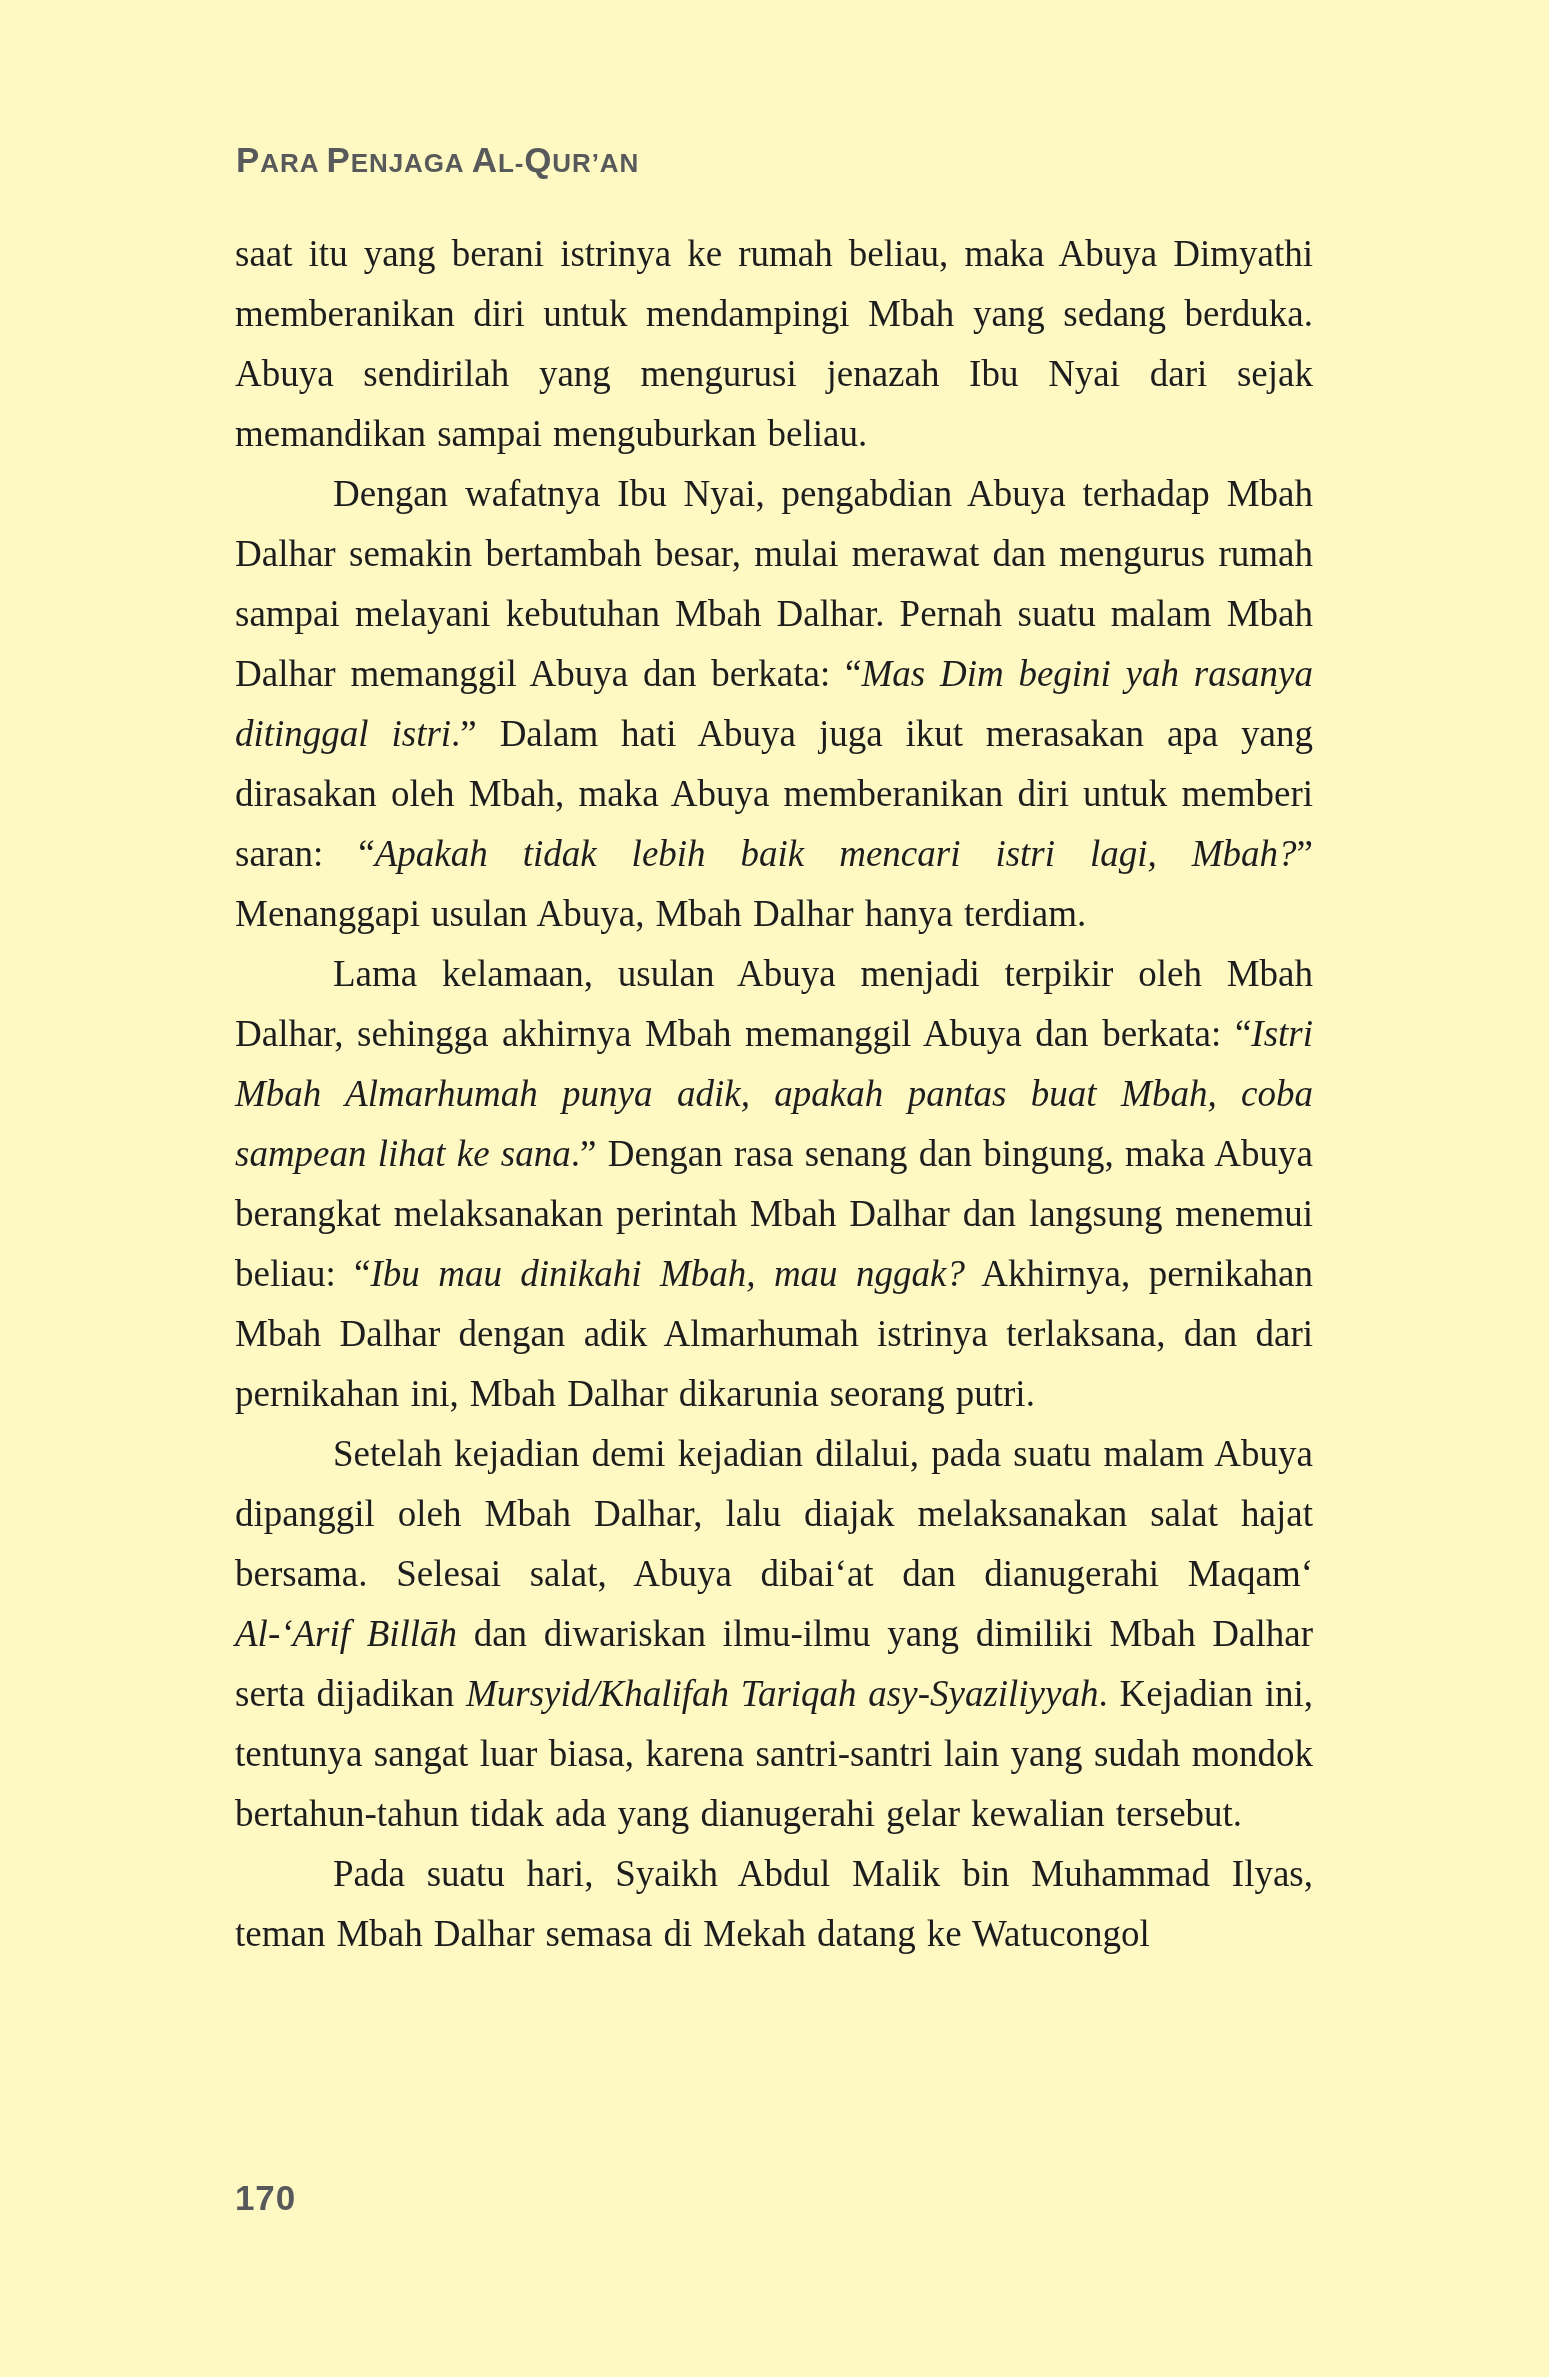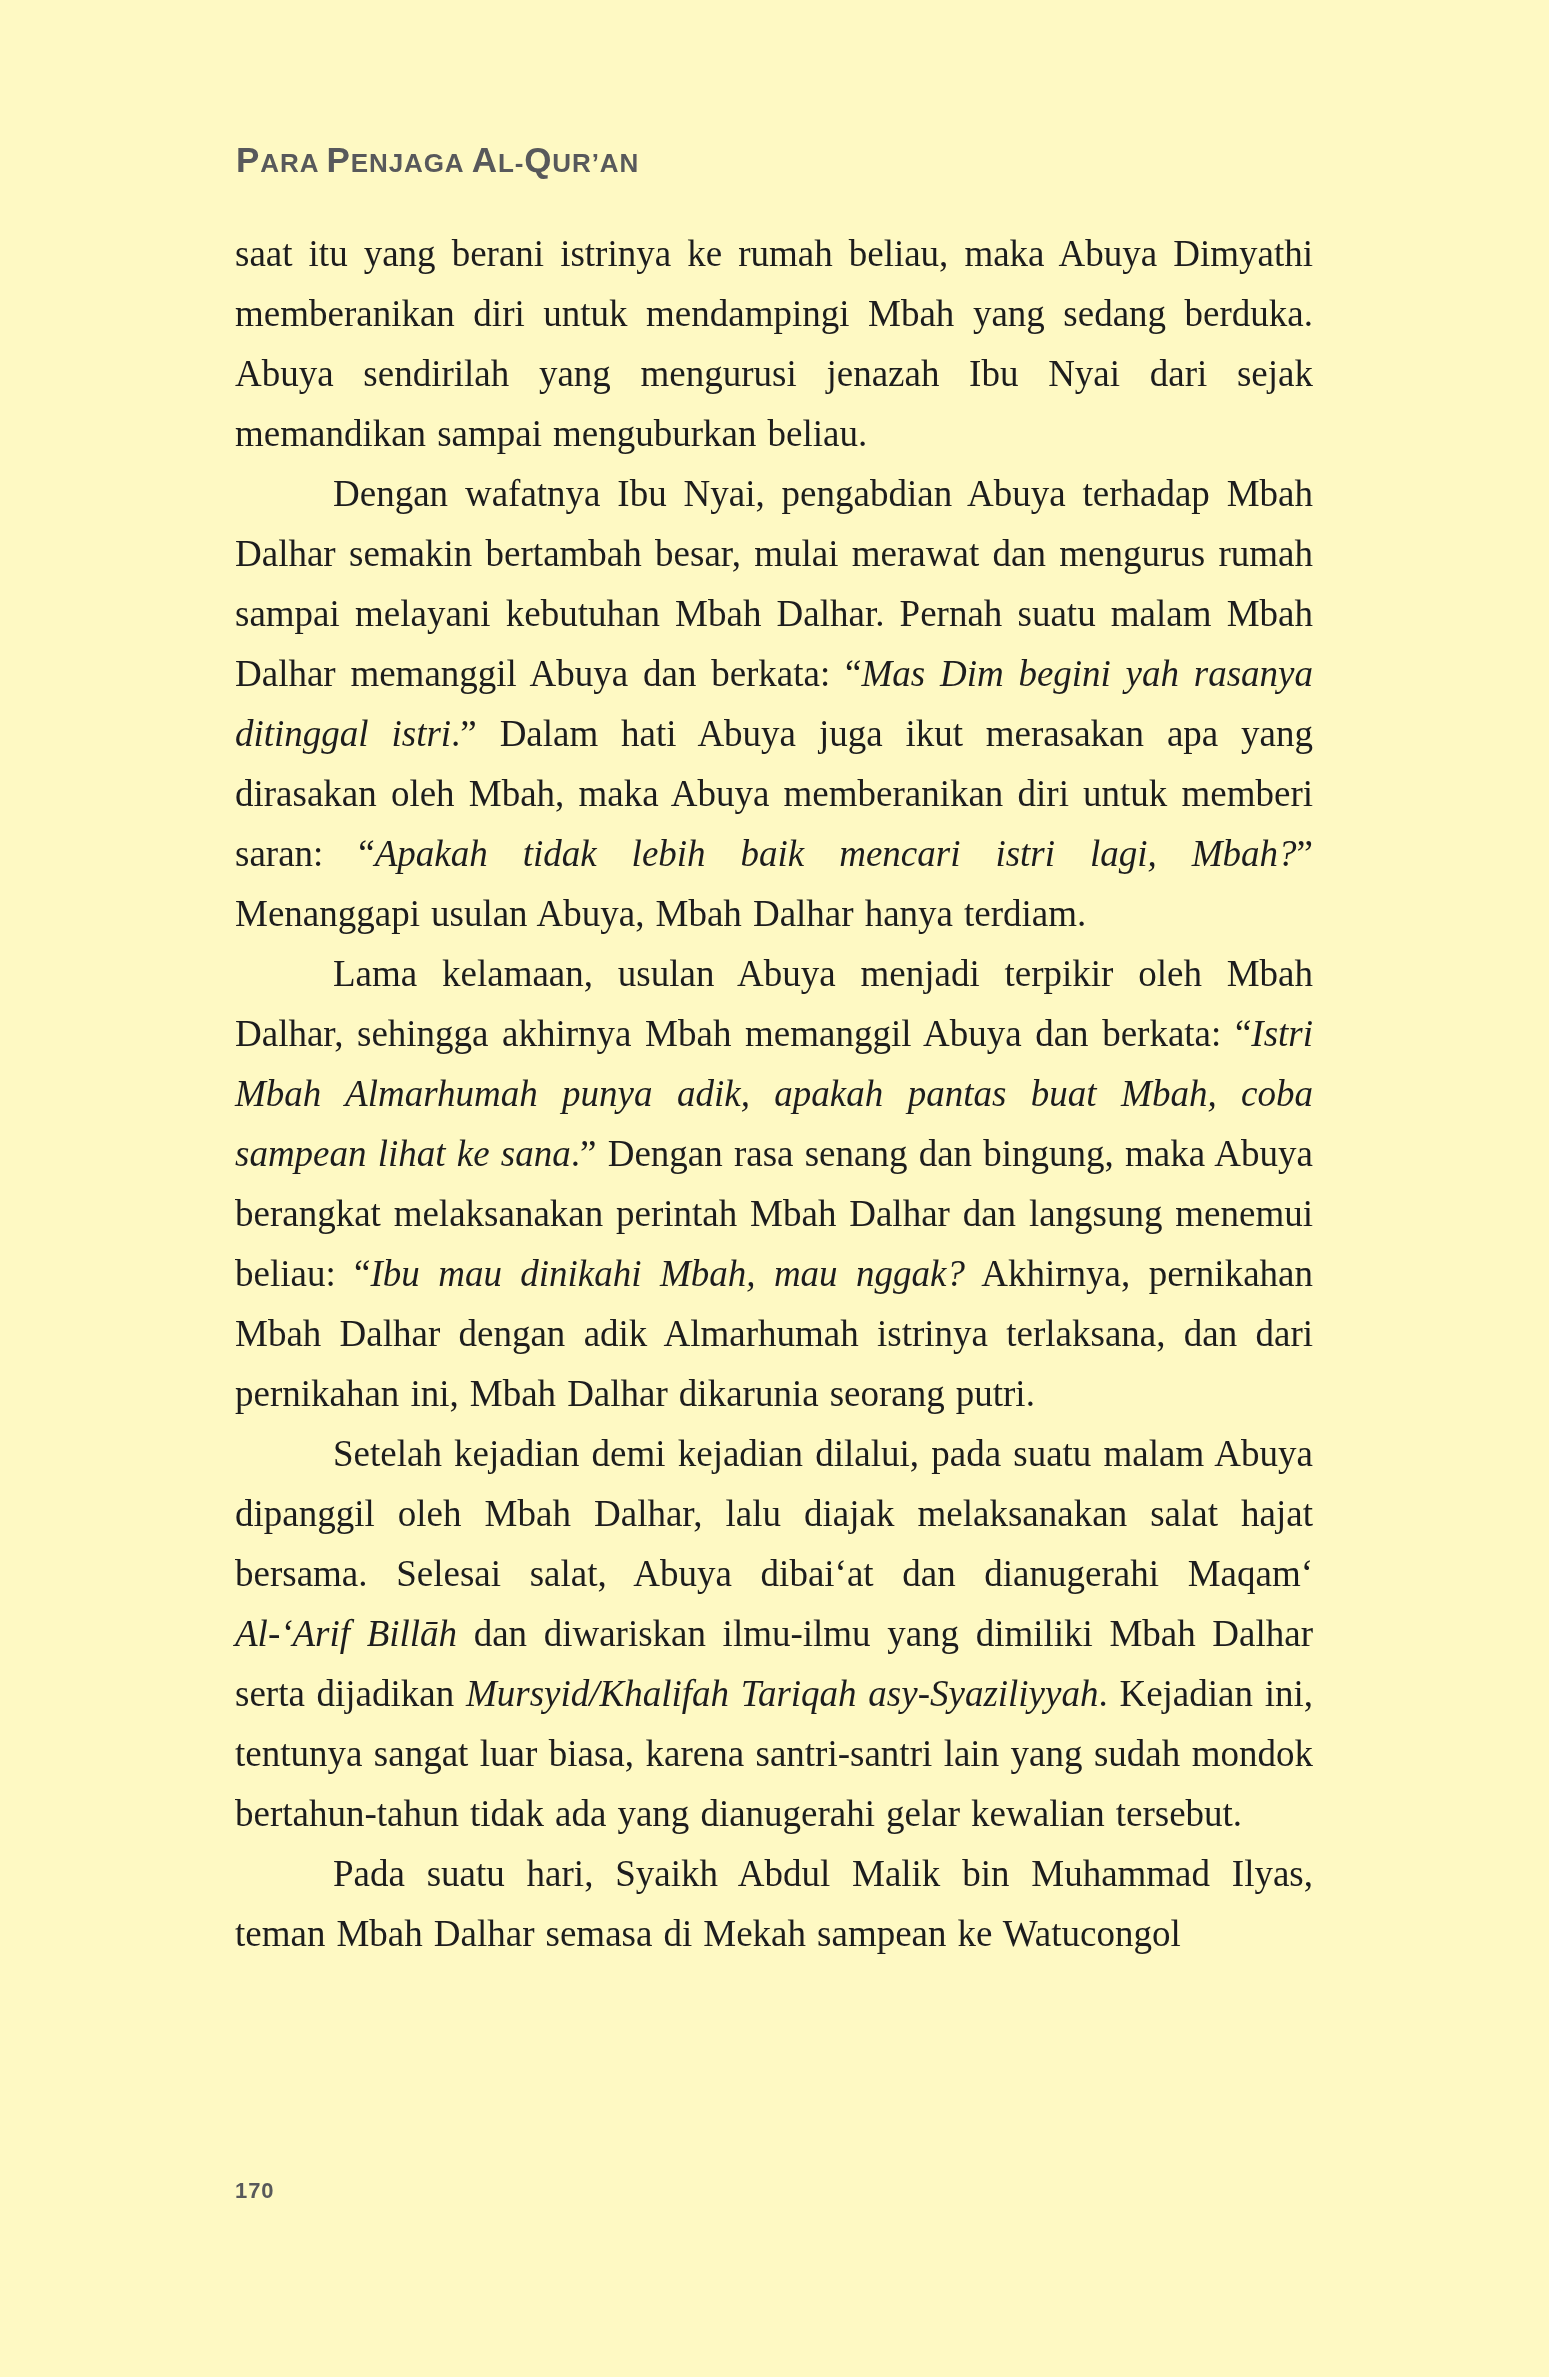--- a/index.html
+++ b/index.html
@@ -47,34 +47,34 @@
   }
   .seg-italic {
     font-style: italic;
   }
   .page-number {
     position: absolute;
     left: 235px;
     top: 2178px;
     font-family: "Liberation Sans", "DejaVu Sans", sans-serif;
     font-weight: 700;
-    font-size: 22px;
+    font-size: 35px;
     color: #58595b;
     letter-spacing: 0.9px;
   }
 </style>
 </head>
 <body>
 
 <div class="page">
   <div class="running-header">
     <span id="header-title"><span class="hc-big">P</span><span class="hc-small">A</span><span class="hc-small">R</span><span class="hc-small">A</span><span class="hc-small"> </span><span class="hc-big">P</span><span class="hc-small">E</span><span class="hc-small">N</span><span class="hc-small">J</span><span class="hc-small">A</span><span class="hc-small">G</span><span class="hc-small">A</span><span class="hc-small"> </span><span class="hc-big">A</span><span class="hc-small">L</span><span class="hc-small">-</span><span class="hc-big">Q</span><span class="hc-small">U</span><span class="hc-small">R</span><span class="hc-small">’</span><span class="hc-small">A</span><span class="hc-small">N</span></span>
   </div>
   <div class="body-text" id="body-text">
       <p class=""><span class="seg-normal">saat itu yang berani istrinya ke rumah beliau, maka Abuya Dimyathi memberanikan diri untuk mendampingi Mbah yang sedang berduka. Abuya sendirilah yang mengurusi jenazah Ibu Nyai dari sejak memandikan sampai menguburkan beliau.</span></p>
       <p class="indent"><span class="seg-normal">Dengan wafatnya Ibu Nyai, pengabdian Abuya terhadap Mbah Dalhar semakin bertambah besar, mulai merawat dan mengurus rumah sampai melayani kebutuhan Mbah Dalhar. Pernah suatu malam Mbah Dalhar memanggil Abuya dan berkata: “</span><span class="seg-italic">Mas Dim begini yah rasanya ditinggal istri</span><span class="seg-normal">.” Dalam hati Abuya juga ikut merasakan apa yang dirasakan oleh Mbah, maka Abuya memberanikan diri untuk memberi saran: “</span><span class="seg-italic">Apakah tidak lebih baik mencari istri lagi, Mbah?</span><span class="seg-normal">” Menanggapi usulan Abuya, Mbah Dalhar hanya terdiam.</span></p>
       <p class="indent"><span class="seg-normal">Lama kelamaan, usulan Abuya menjadi terpikir oleh Mbah Dalhar, sehingga akhirnya Mbah memanggil Abuya dan berkata: “</span><span class="seg-italic">Istri Mbah Almarhumah punya adik, apakah pantas buat Mbah, coba sampean lihat ke sana</span><span class="seg-normal">.” Dengan rasa senang dan bingung, maka Abuya berangkat melaksanakan perintah Mbah Dalhar dan langsung menemui beliau: “</span><span class="seg-italic">Ibu mau dinikahi Mbah, mau nggak?</span><span class="seg-normal"> Akhirnya, pernikahan Mbah Dalhar dengan adik Almarhumah istrinya terlaksana, dan dari pernikahan ini, Mbah Dalhar dikarunia seorang putri.</span></p>
       <p class="indent"><span class="seg-normal">Setelah kejadian demi kejadian dilalui, pada suatu malam Abuya dipanggil oleh Mbah Dalhar, lalu diajak melaksanakan salat hajat bersama. Selesai salat, Abuya dibai‘at dan dianugerahi Maqam‘ </span><span class="seg-italic">Al-‘Arif Billāh</span><span class="seg-normal"> dan diwariskan ilmu-ilmu yang dimiliki Mbah Dalhar serta dijadikan </span><span class="seg-italic">Mursyid/Khalifah Tariqah asy-Syaziliyyah</span><span class="seg-normal">. Kejadian ini, tentunya sangat luar biasa, karena santri-santri lain yang sudah mondok bertahun-tahun tidak ada yang dianugerahi gelar kewalian tersebut.</span></p>
-      <p class="indent"><span class="seg-normal">Pada suatu hari, Syaikh Abdul Malik bin Muhammad Ilyas, teman Mbah Dalhar semasa di Mekah sampean ke Watucongol</span></p>
+      <p class="indent"><span class="seg-normal">Pada suatu hari, Syaikh Abdul Malik bin Muhammad Ilyas, teman Mbah Dalhar semasa di Mekah datang ke Watucongol</span></p>
     </div>
   <div class="page-number">170</div>
 </div>
 
 
 </body></html>

